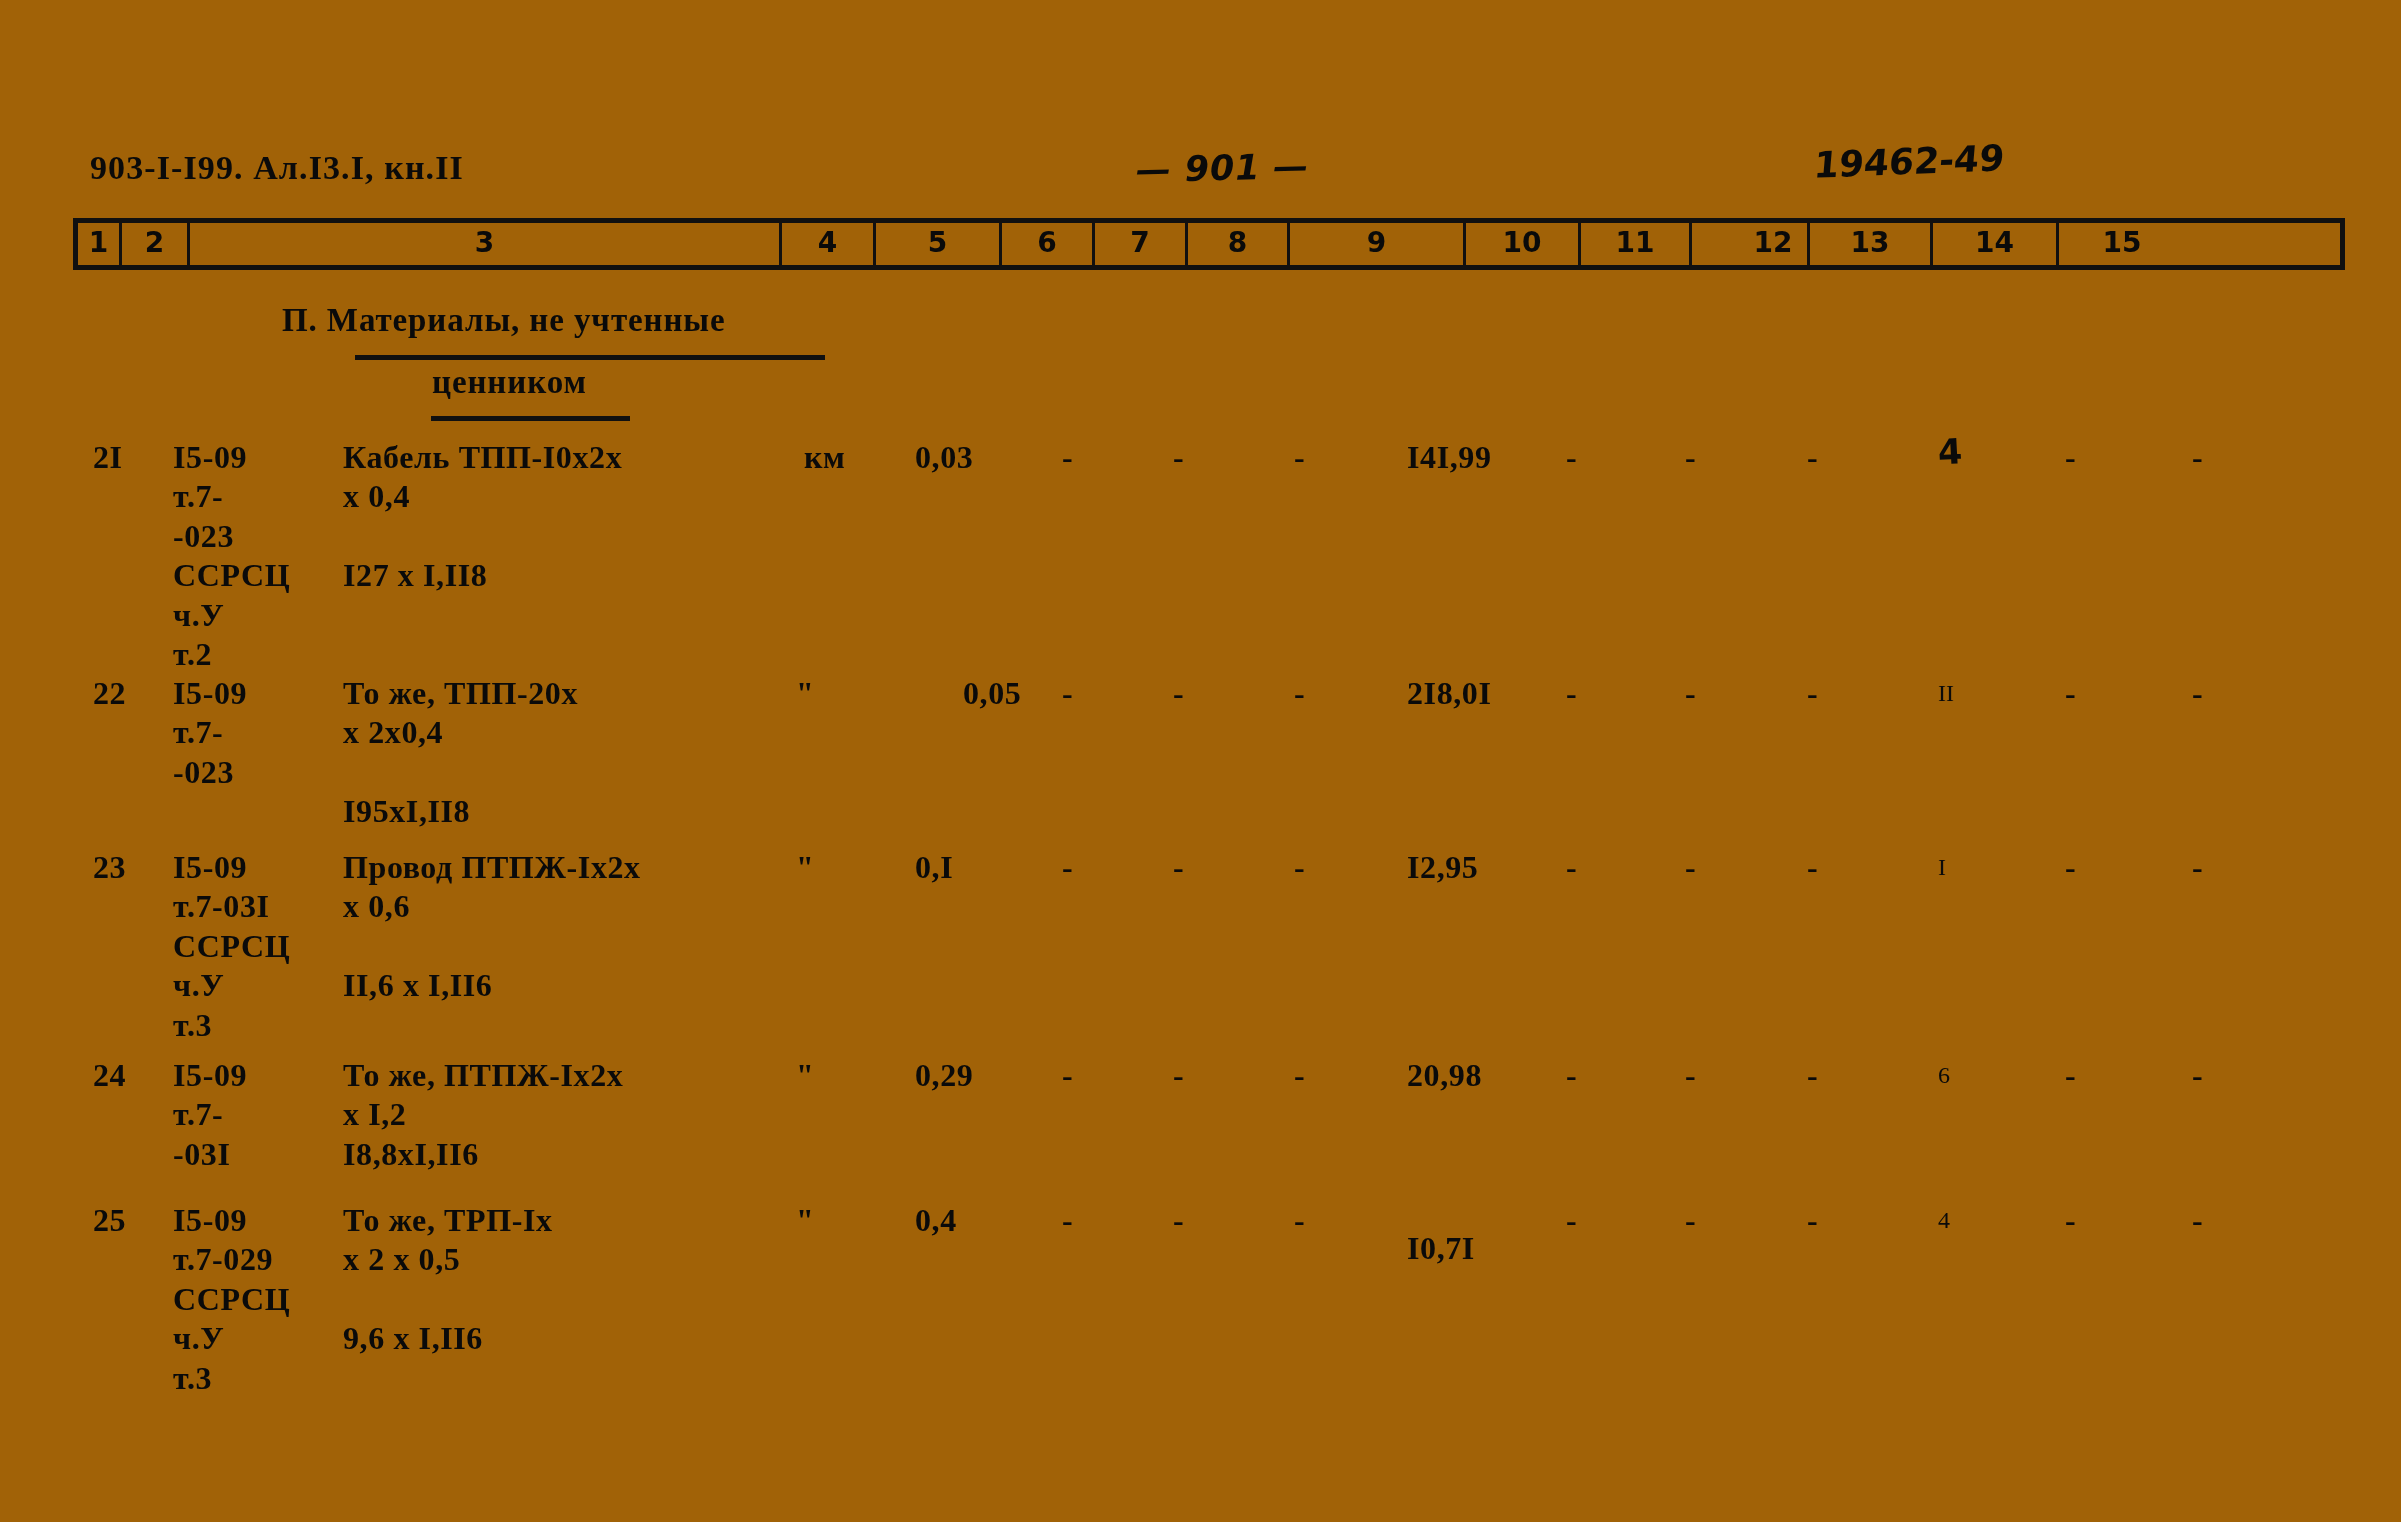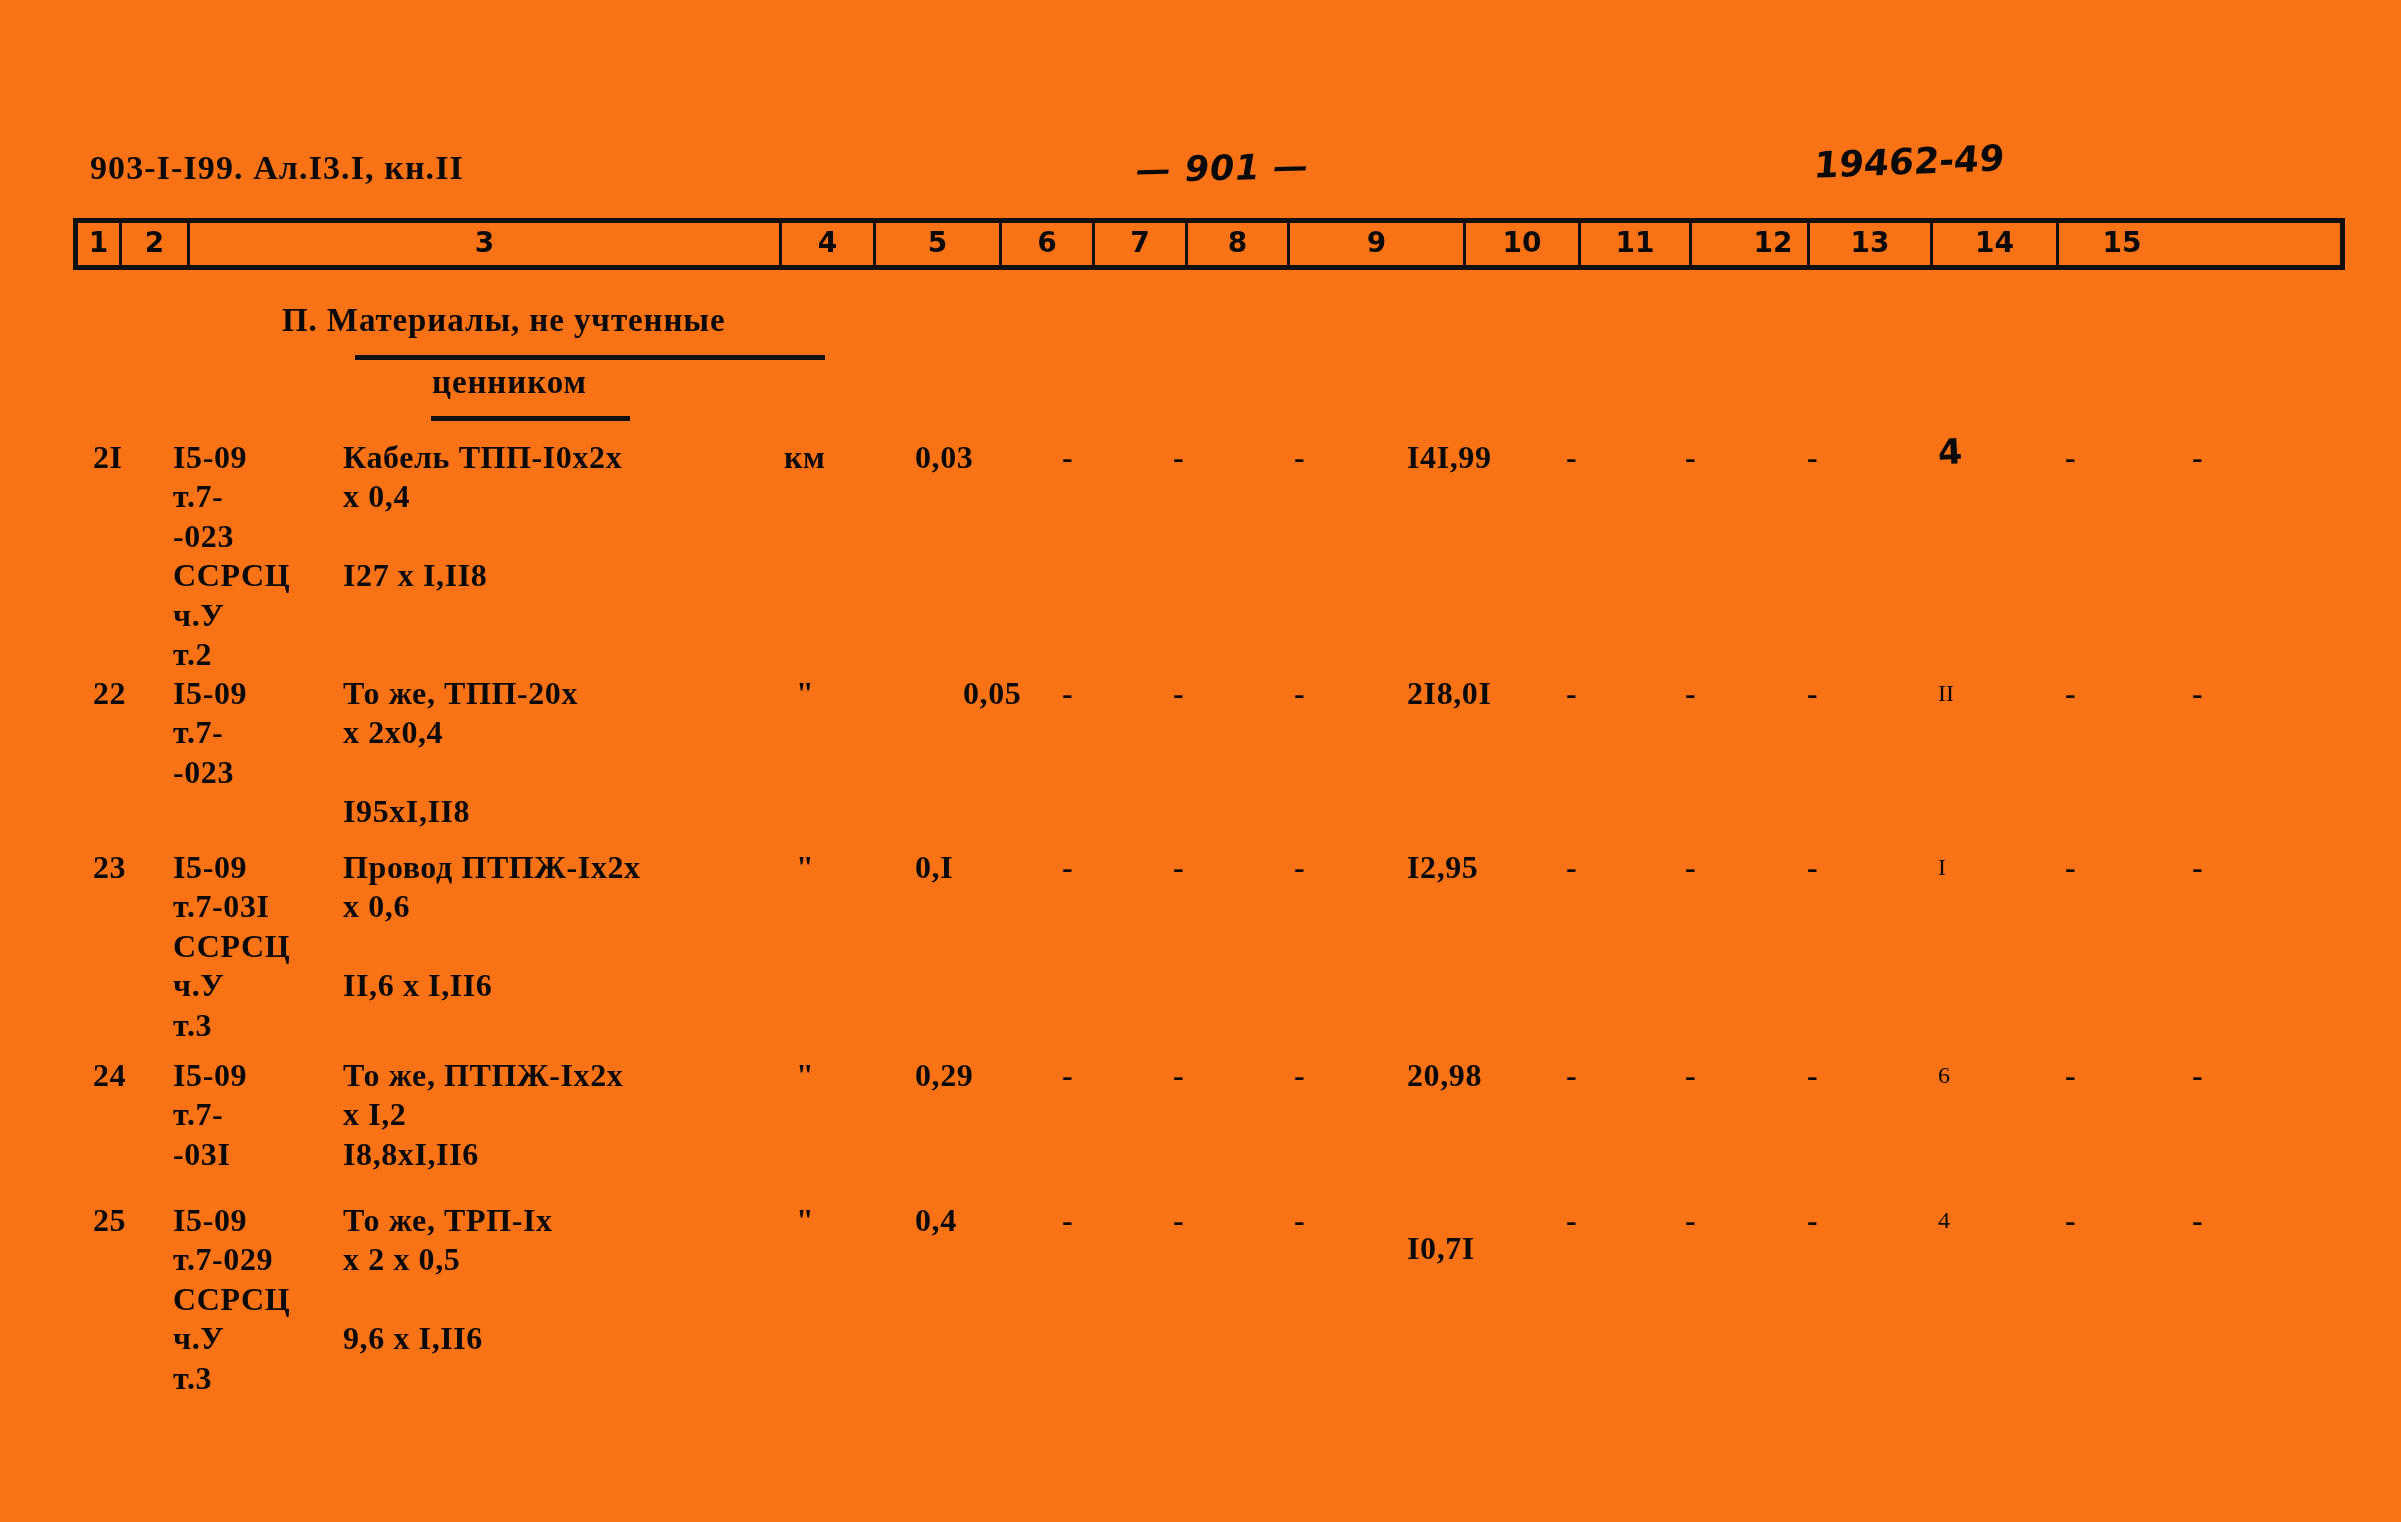--- a/index.html
+++ b/index.html
@@ -4,21 +4,21 @@
 <style>
   html, body {
     margin: 0;
     padding: 0;
     background: #ffffff;
   }
   #page {
     position: relative;
     width: 2401px;
     height: 1522px;
-    background: #f97316;
+    background: #a16207;
     font-family: "Liberation Serif", "DejaVu Serif", serif;
     color: #0a0a0a;
     overflow: hidden;
   }
 
   
   #doc-header {
     position: absolute;
     left: 0; top: 149px;
     width: 2401px;
@@ -188,21 +188,21 @@
         <div class="cell" style="left: 93px; top: 0px;">2I</div>
         <div class="cell" style="left: 173px; top: 0px;">I5-09</div>
         <div class="cell" style="left: 173px; top: 39px;">т.7-</div>
         <div class="cell" style="left: 173px; top: 79px;">-023</div>
         <div class="cell" style="left: 173px; top: 118px;">ССРСЦ</div>
         <div class="cell" style="left: 173px; top: 158px;">ч.У</div>
         <div class="cell" style="left: 173px; top: 197px;">т.2</div>
         <div class="cell" style="left: 343px; top: 0px;">Кабель ТПП-I0x2x</div>
         <div class="cell" style="left: 343px; top: 39px;">x 0,4</div>
         <div class="cell" style="left: 343px; top: 118px;">I27 x I,II8</div>
-        <div class="cell" style="left: 784px; top: 0px; font-family: Liberation Serif, serif;">км</div>
+        <div class="cell" style="left: 804px; top: 0px; font-family: Liberation Serif, serif;">км</div>
         <div class="cell" style="left: 915px; top: 0px;">0,03</div>
         <div class="dash" style="left: 1062px; top: 0px;">-</div>
         <div class="dash" style="left: 1173px; top: 0px;">-</div>
         <div class="dash" style="left: 1294px; top: 0px;">-</div>
         <div class="cell" style="left: 1407px; top: 0px;">I4I,99</div>
         <div class="dash" style="left: 1566px; top: 0px;">-</div>
         <div class="dash" style="left: 1685px; top: 0px;">-</div>
         <div class="dash" style="left: 1807px; top: 0px;">-</div>
         <div class="hand" style="left: 1938px; top: -4.6px;">4</div>
         <div class="dash" style="left: 2065px; top: 0px;">-</div>

